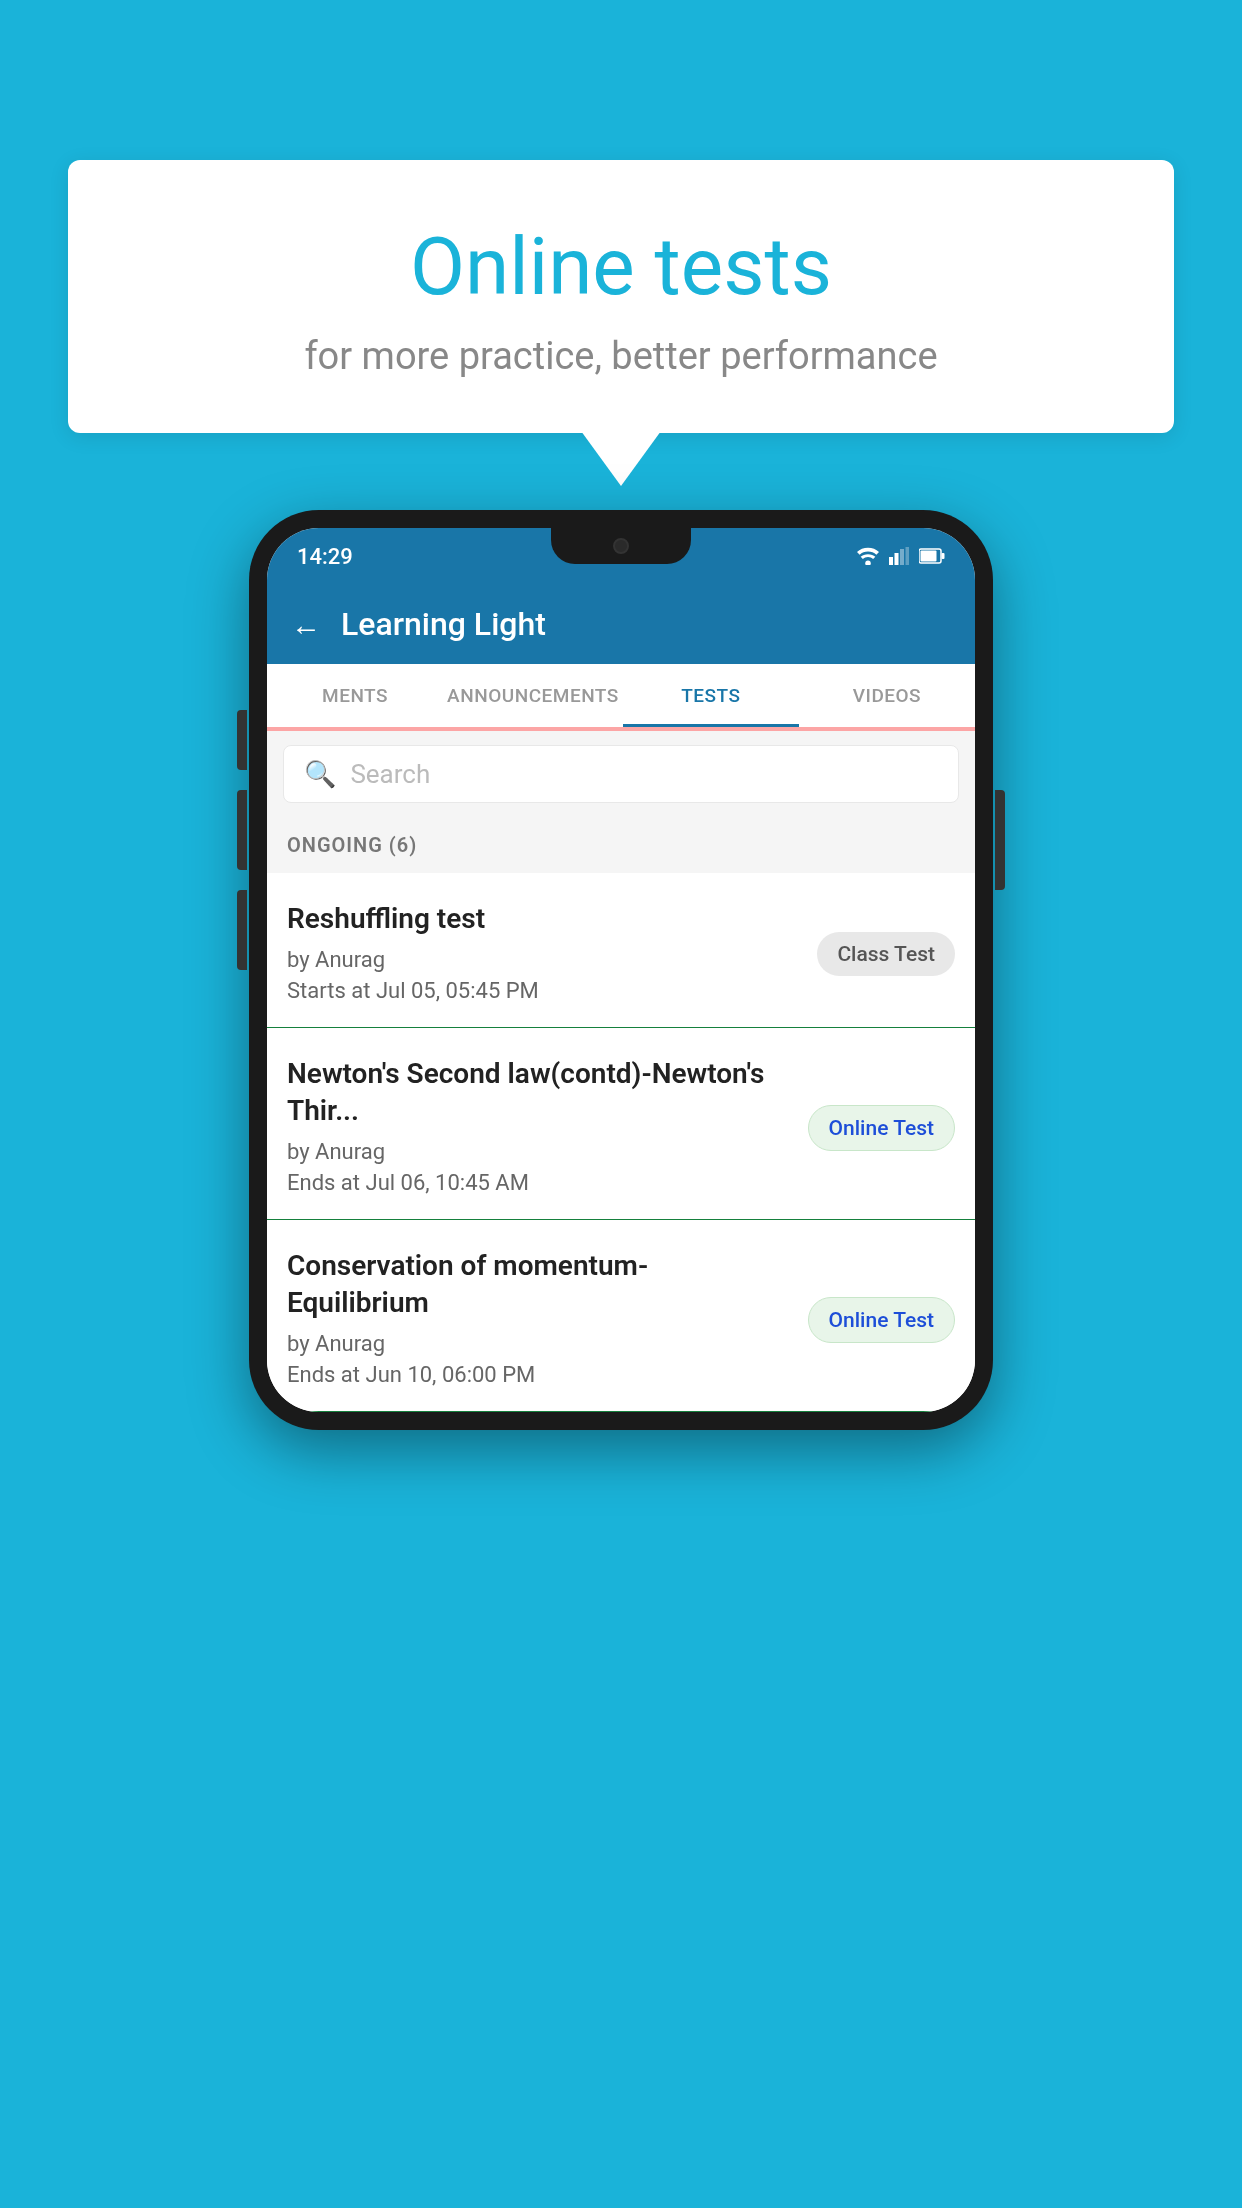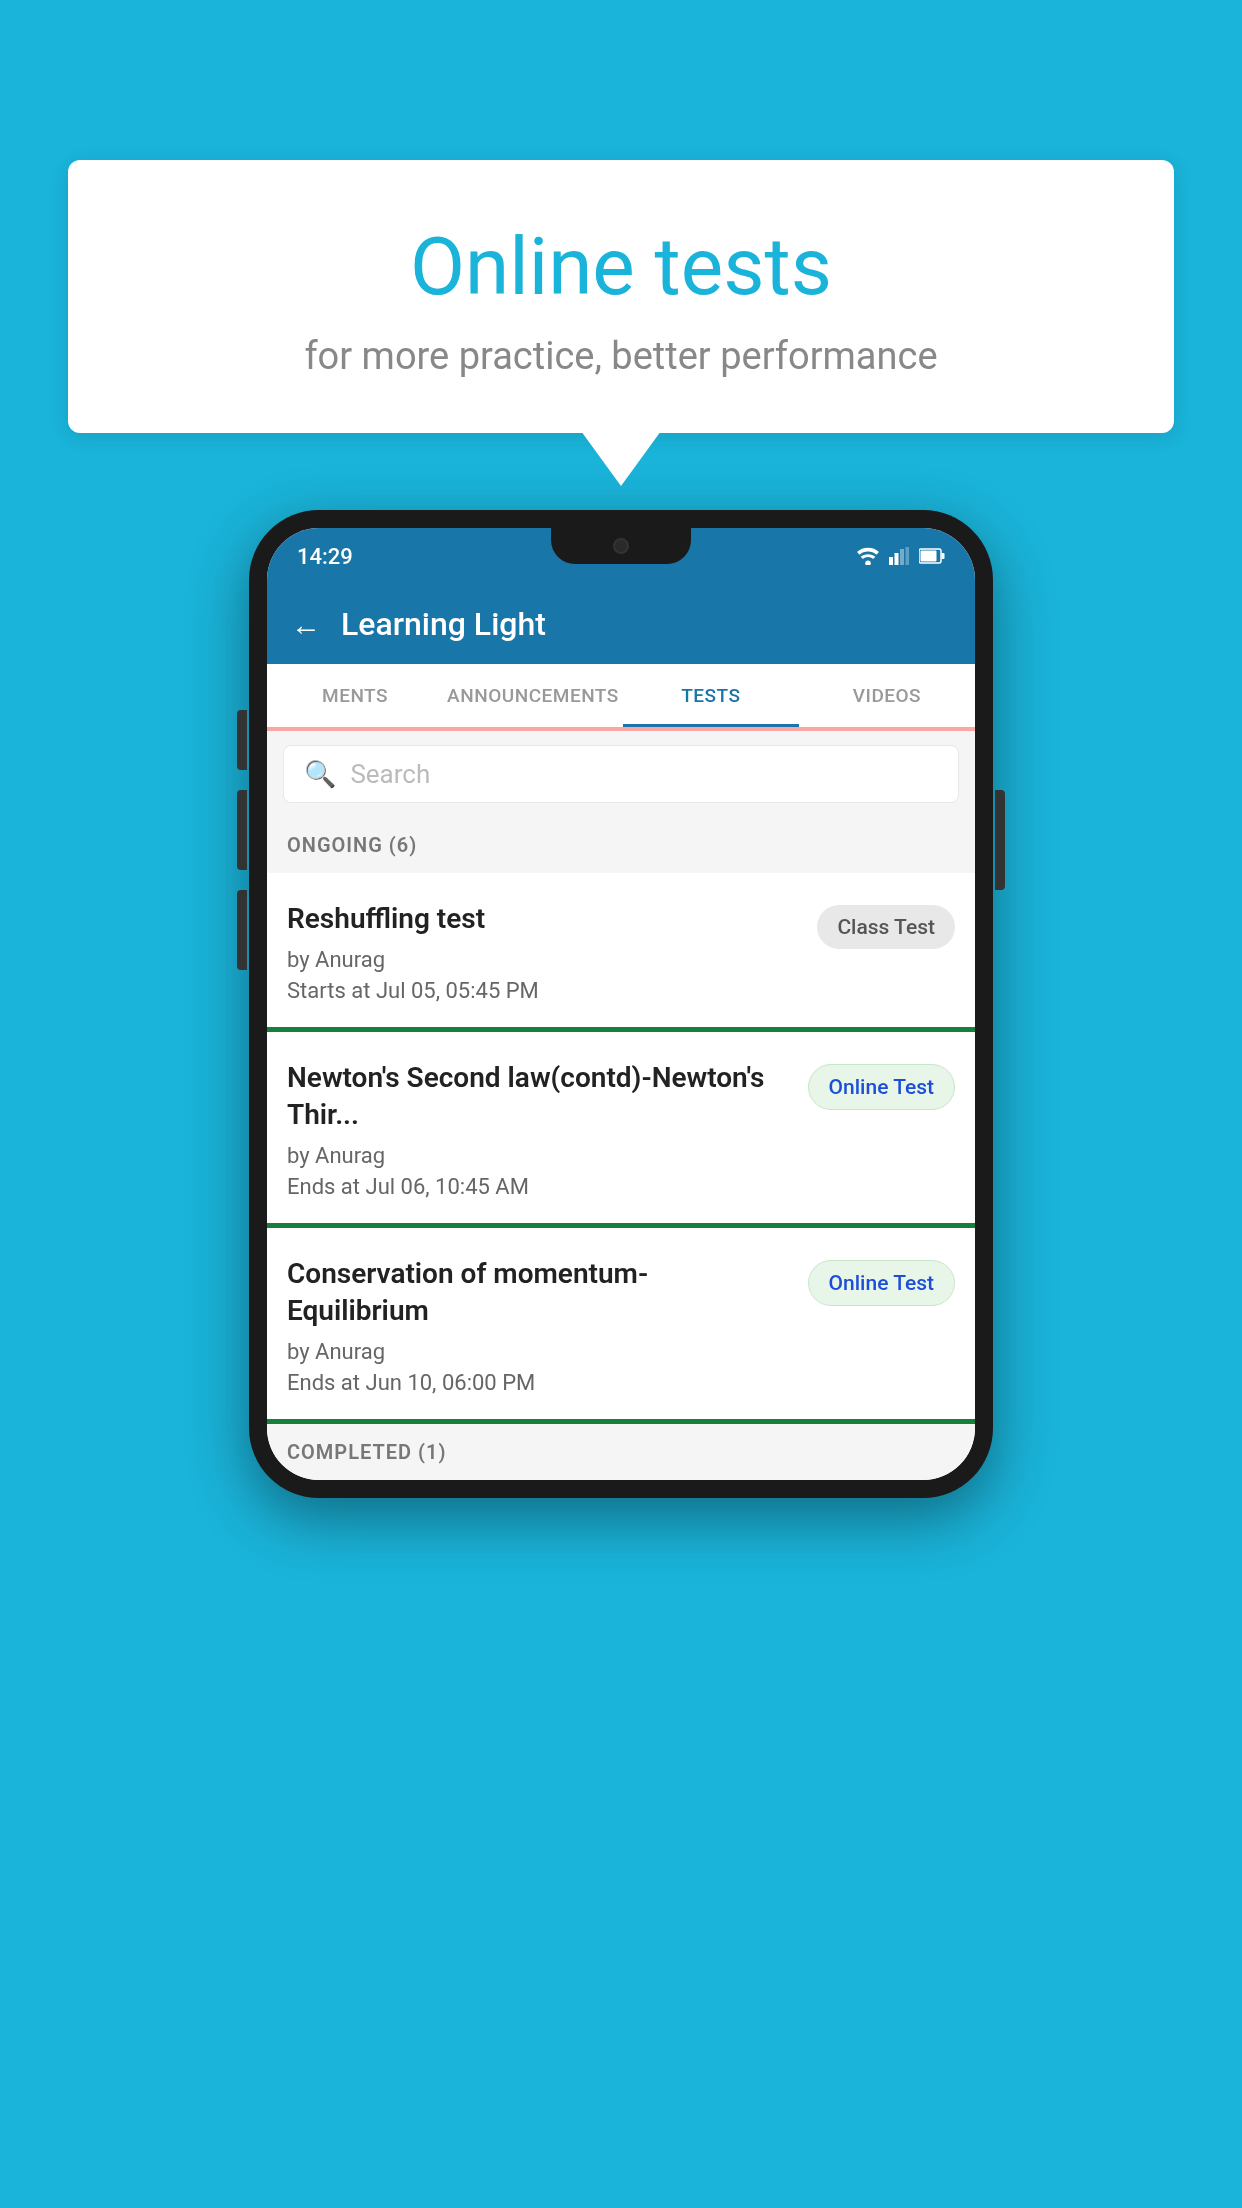--- a/index.html
+++ b/index.html
@@ -259,23 +259,23 @@
       letter-spacing: 1px;
     }
 
     
     .test-list {
       background: white;
     }
 
     .test-item {
       padding: 28px 20px 24px;
-      border-bottom: 5px solid #15803d;
-      display: flex;
-      align-items: flex-start;
+      border-bottom: 1px solid #15803d;
+      display: flex;
+      align-items: center;
       justify-content: space-between;
       gap: 32px;
     }
 
     .test-item-content {
       flex: 1;
     }
 
     .test-item-name {
       font-size: 28px;
@@ -424,17 +424,16 @@
             <div class="test-item-by">by Anurag</div>
             <div class="test-item-time">
               <span>Ends at</span>&nbsp;<span>Jun 10, 06:00 PM</span>
             </div>
           </div>
           <div class="test-item-badge badge-online">Online Test</div>
         </div>
 
       </div>
 
-      <div class="section-header">COMPLETED (1)</div>
 
     </div>
   </div>
 </div>
 
 </body></html>

